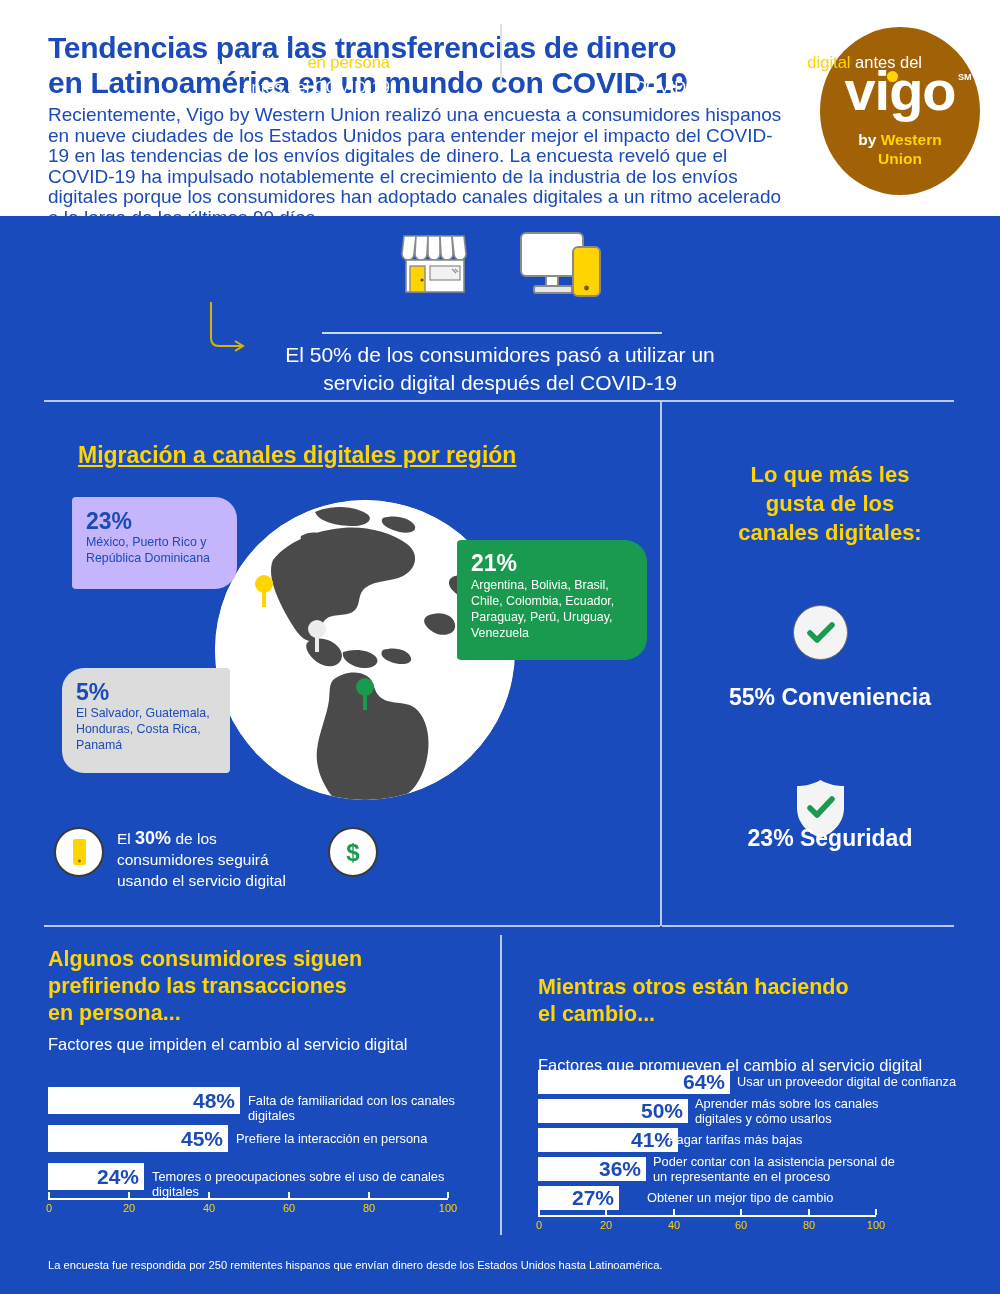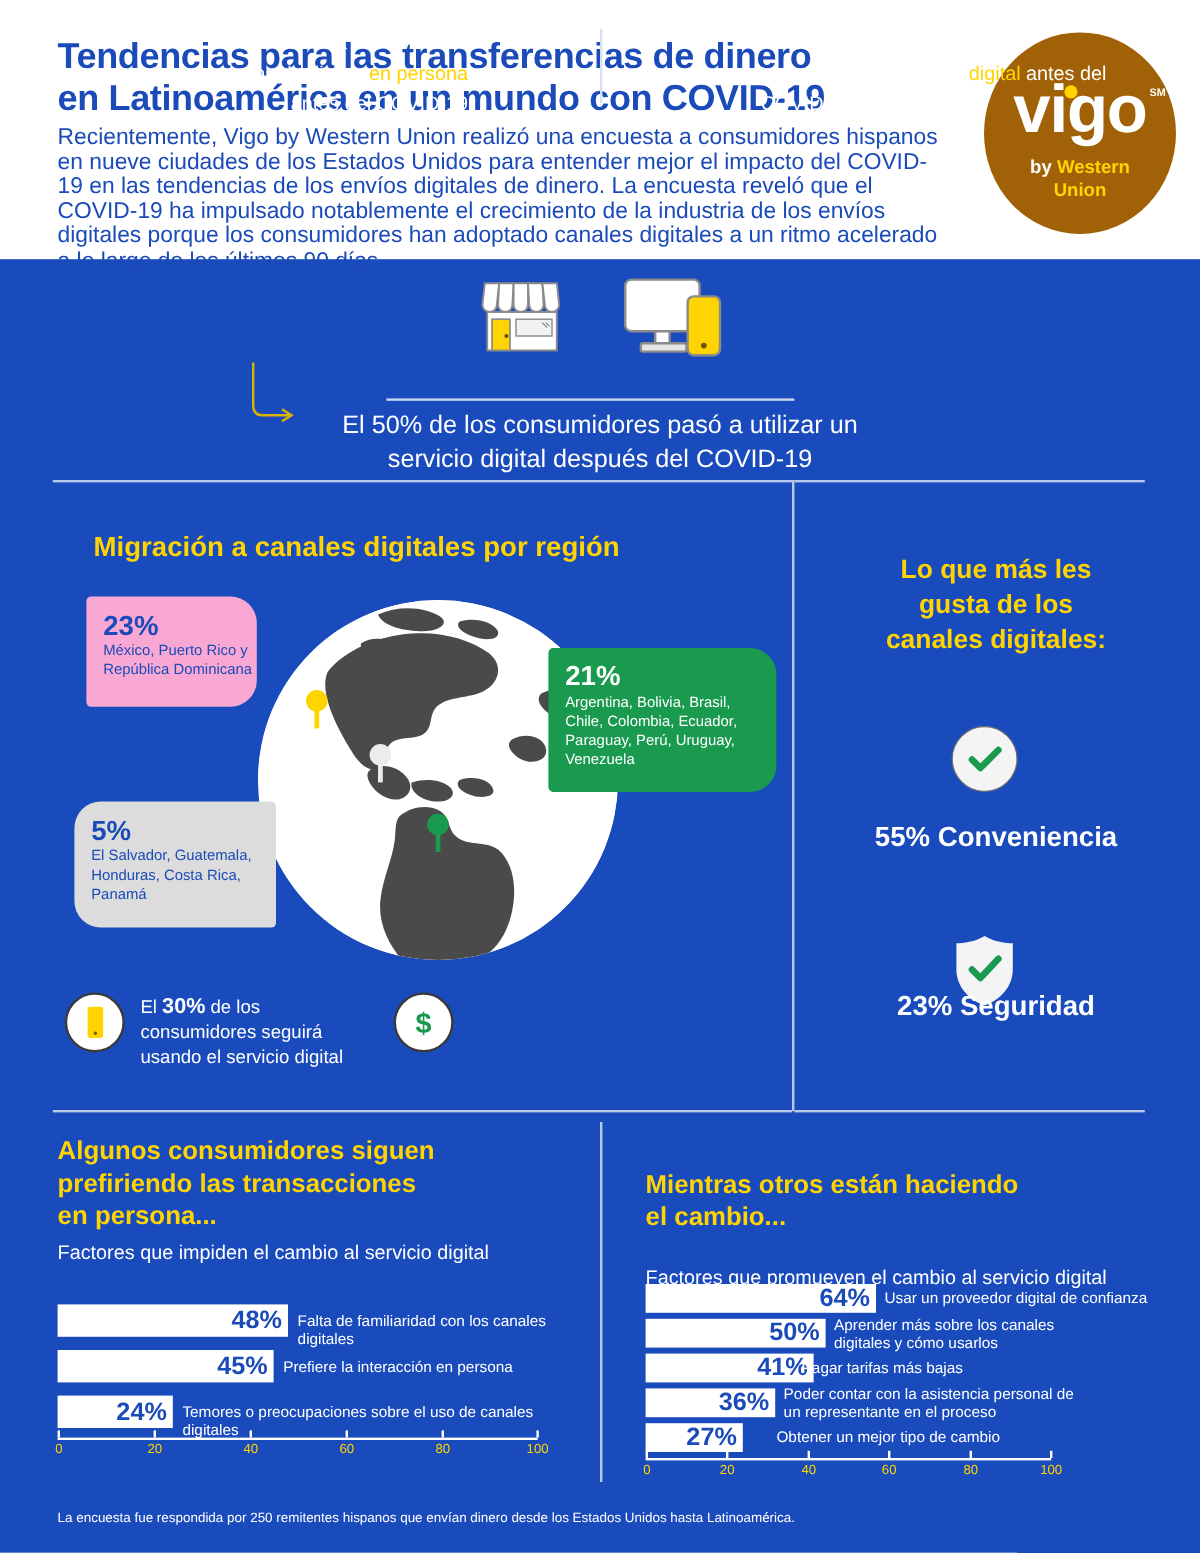--- a/index.html
+++ b/index.html
@@ -74,29 +74,29 @@
     color:#ffffff;font-size:21px;line-height:28px;font-weight:normal;
   }
 
   
   .rule{position:absolute;height:2px;background:#b9c9ea;}
   .vrule{position:absolute;width:2px;background:#b9c9ea;}
 
   
   .map-title{
     position:absolute;left:78px;top:442px;width:560px;
-    color:#ffd400;font-size:23px;font-weight:bold;
+    color:#ffd400;font-size:23px;font-weight:bold;text-decoration:underline;
   }
   .globe{
     position:absolute;left:215px;top:500px;width:300px;height:300px;
     border-radius:50%;background:#ffffff;overflow:hidden;
   }
   .box-yellow{
-    position:absolute;left:72px;top:497px;width:142px;height:92px;
-    background:#f9a8d4;border-radius:4px 22px 22px 4px;
+    position:absolute;left:72px;top:497px;width:165px;height:92px;
+    background:#c4b5fd;border-radius:4px 22px 22px 4px;
     box-sizing:border-box;padding:11px 0 0 14px;
   }
   .box-yellow .pc{color:#1b4bb8;font-size:23px;font-weight:bold;line-height:26px;}
   .box-yellow .lbl{color:#1b4bb8;font-size:12.4px;line-height:16px;}
   .box-gray{
     position:absolute;left:62px;top:668px;width:168px;height:105px;
     background:#dcdcdc;border-radius:22px 4px 4px 22px;
     box-sizing:border-box;padding:11px 0 0 14px;
   }
   .box-gray .pc{color:#1b4bb8;font-size:23px;font-weight:bold;line-height:26px;}

